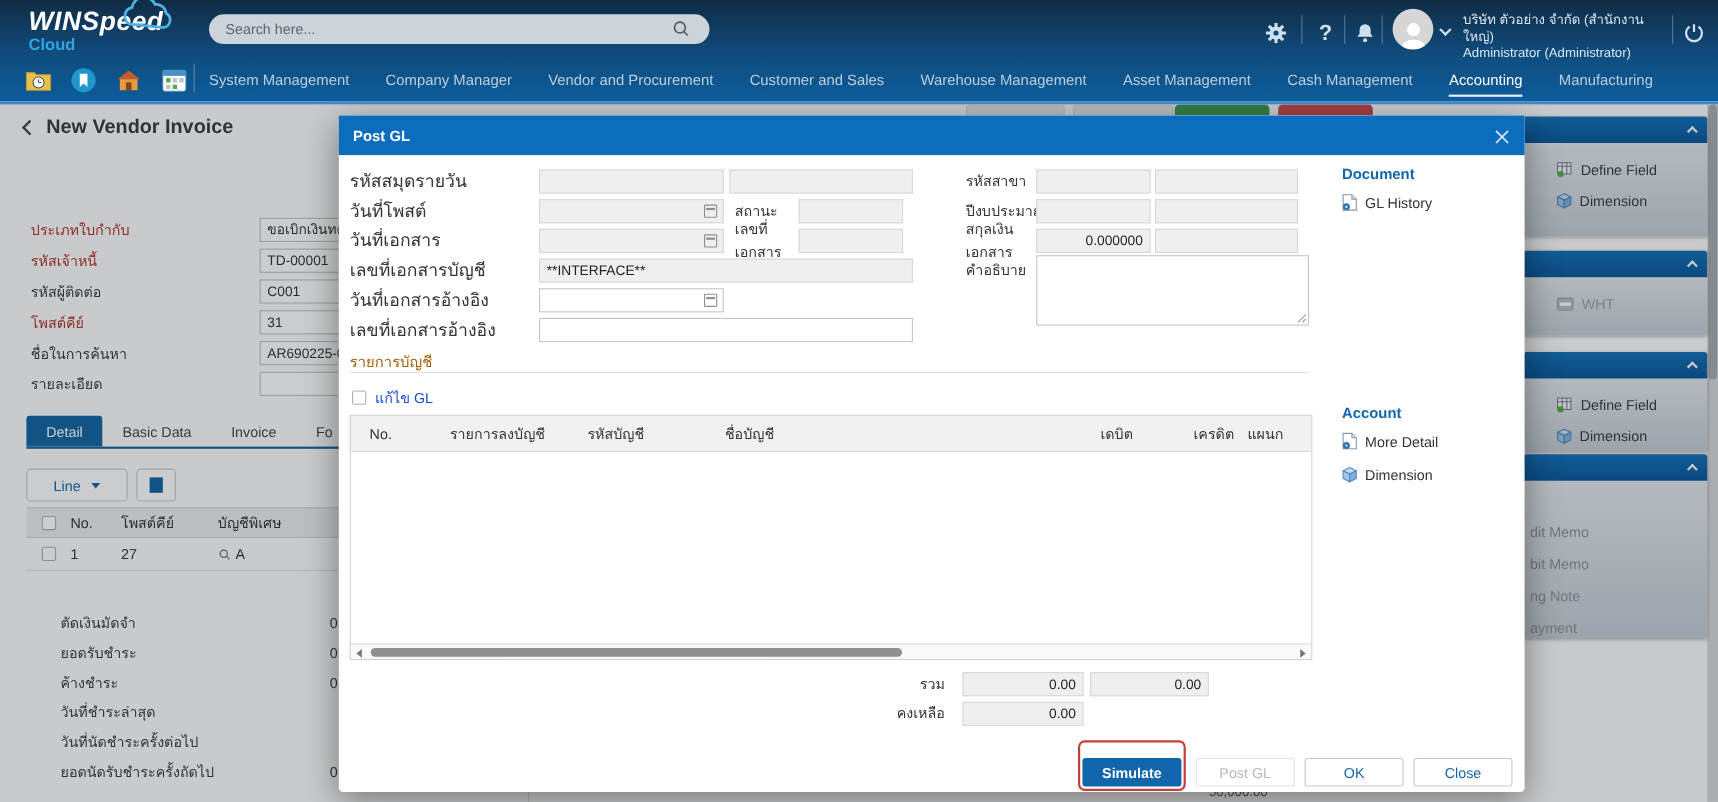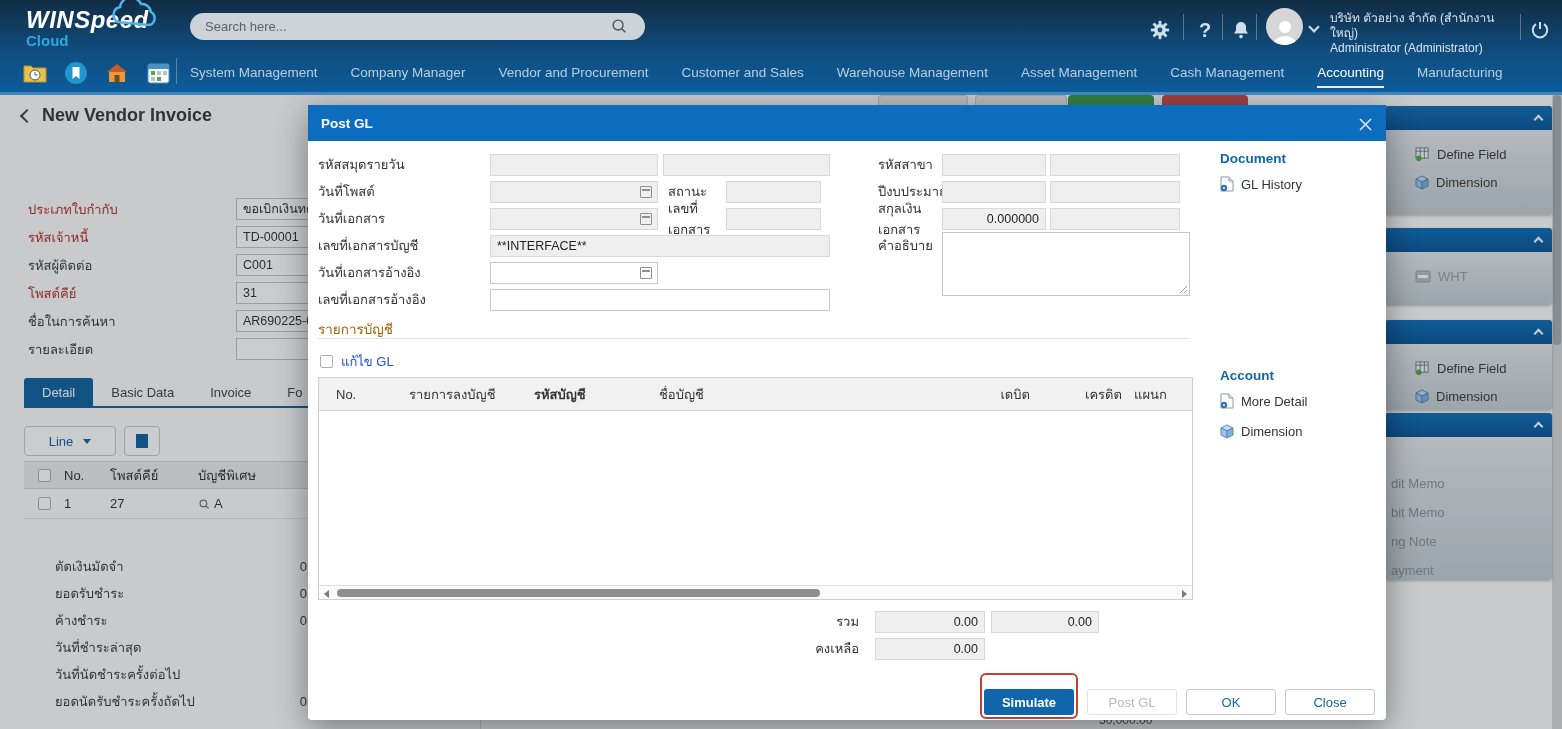--- a/index.html
+++ b/index.html
@@ -107,21 +107,21 @@
   .sp4 .spitem { height:29px; color:#8b9299; }
 
   
   .modal { position:absolute; left:308px; top:105px; width:1078px; height:615px; background:#fff; z-index:10;
            box-shadow:0 8px 32px rgba(0,0,0,.4); border-radius:0 0 4px 4px; }
   .m-head { height:36px; background:#0c6cbe; display:flex; align-items:center; padding-left:13px; }
   .m-head .mt { color:#fff; font-size:13.5px; font-weight:bold; }
   .m-close { position:absolute; right:10px; top:8px; width:22px; height:22px; display:flex; align-items:center; justify-content:center; cursor:pointer; }
 
   .mrow { display:flex; align-items:center; height:27px; }
-  .mlab { width:172px; font-size:13px; color:#333; }
+  .mlab { width:172px; font-size:16px; color:#333; }
   .mlab2 { width:68px; padding-left:10px; font-size:13px; color:#333; }
   .ipt { position:relative; height:22px; border:1px solid #c6c6c6; background:#fff; font-size:12.5px; color:#222;
          display:flex; align-items:center; padding:0 6px; }
   .ipt.dis { background:#efefef; border-color:#d8d8d8; }
   .ipt.num { justify-content:flex-end; }
   .w168 { width:168px; } .w167 { width:167px; margin-left:5px; } .w95 { width:95px; } .w340 { width:340px; }
   .w104 { width:104px; } .w130 { width:130px; margin-left:4px; }
   .cal { position:absolute; right:5px; top:4px; width:12px; height:12px; border:1px solid #8f8f8f; border-radius:1px; }
   .cal::before { content:""; position:absolute; left:1px; right:1px; top:2px; height:2px; background:#8f8f8f; }
 
@@ -137,21 +137,21 @@
   .m-side .stitle { color:#1266ab; font-size:13.5px; font-weight:bold; }
   .m-side .sitem { display:flex; align-items:center; gap:7px; height:24px; margin-top:6px; font-size:13px; color:#333; cursor:pointer; }
   .m-side .block2 { margin-top:172px; }
 
   .m-sec { position:absolute; left:10px; top:213px; font-size:13.5px; font-weight:normal; color:#a16207; }
   .m-hr { position:absolute; left:10px; top:233px; width:872px; height:1px; background:#e2e2e2; }
   .m-edit { position:absolute; left:12px; top:246px; display:flex; align-items:center; gap:8px; font-size:13px; color:#1d4ed8; }
 
   .m-table { position:absolute; left:10px; top:272px; width:875px; height:223px; border:1px solid #cfcfcf; display:flex; flex-direction:column; }
   .mthead { height:33px; background:#f1f1f1; border-bottom:1px solid #d8d8d8; display:flex; align-items:center; font-size:13px; color:#333; }
-  .mc1 { width:90px; padding-left:17px; } .mc2 { width:125px; } .mc3 { width:125px;font-weight:bold; } .mc4 { flex:1; }
+  .mc1 { width:90px; padding-left:17px; } .mc2 { width:125px; } .mc3 { width:125px; } .mc4 { flex:1; }
   .mc5 { width:100px; text-align:right; } .mc6 { width:92px; text-align:right; } .mc7 { width:70px; padding-left:12px; }
   .mtbody { flex:1; background:#fff; }
   .mscroll { position:relative; height:14px; background:#fafafa; border-top:1px solid #e0e0e0; }
   .mscroll .thumbh { position:absolute; left:18px; top:3px; width:483px; height:8px; border-radius:4px; background:#8f8f8f; }
   .arrL { position:absolute; left:5px; top:4px; width:0; height:0; border-top:4px solid transparent; border-bottom:4px solid transparent; border-right:5px solid #777; }
   .arrR { position:absolute; right:5px; top:4px; width:0; height:0; border-top:4px solid transparent; border-bottom:4px solid transparent; border-left:5px solid #777; }
 
   .m-tot { position:absolute; left:503px; top:503px; }
   .trow { display:flex; align-items:center; height:27px; }
   .tlab { width:48px; text-align:right; margin-right:16px; font-size:13px; color:#333; }

